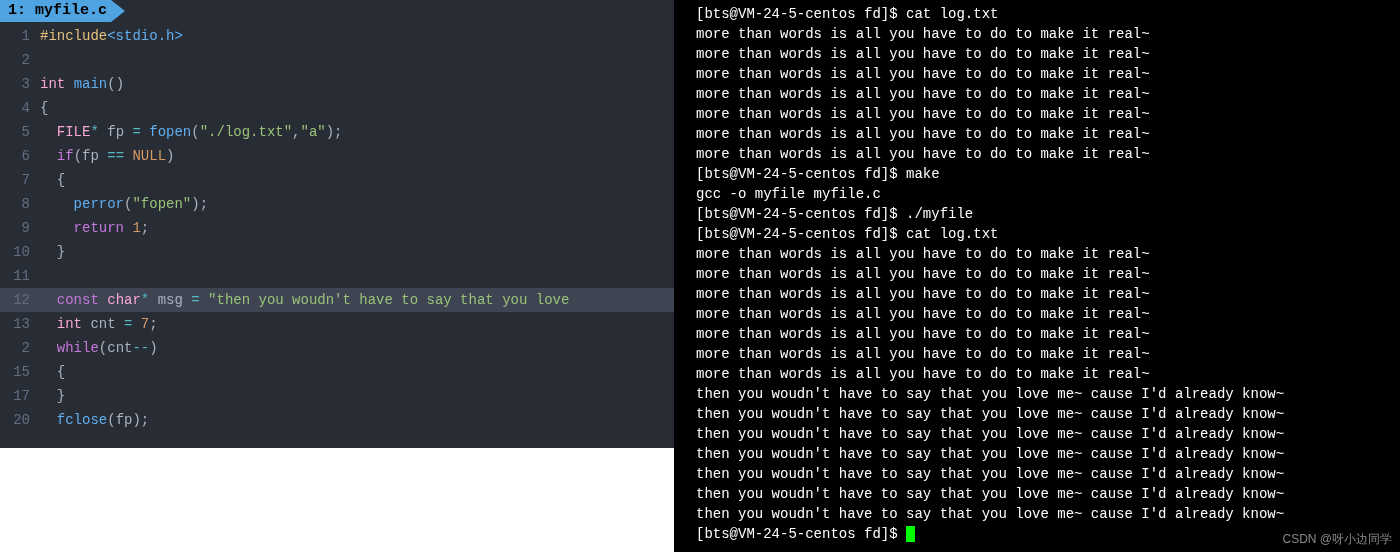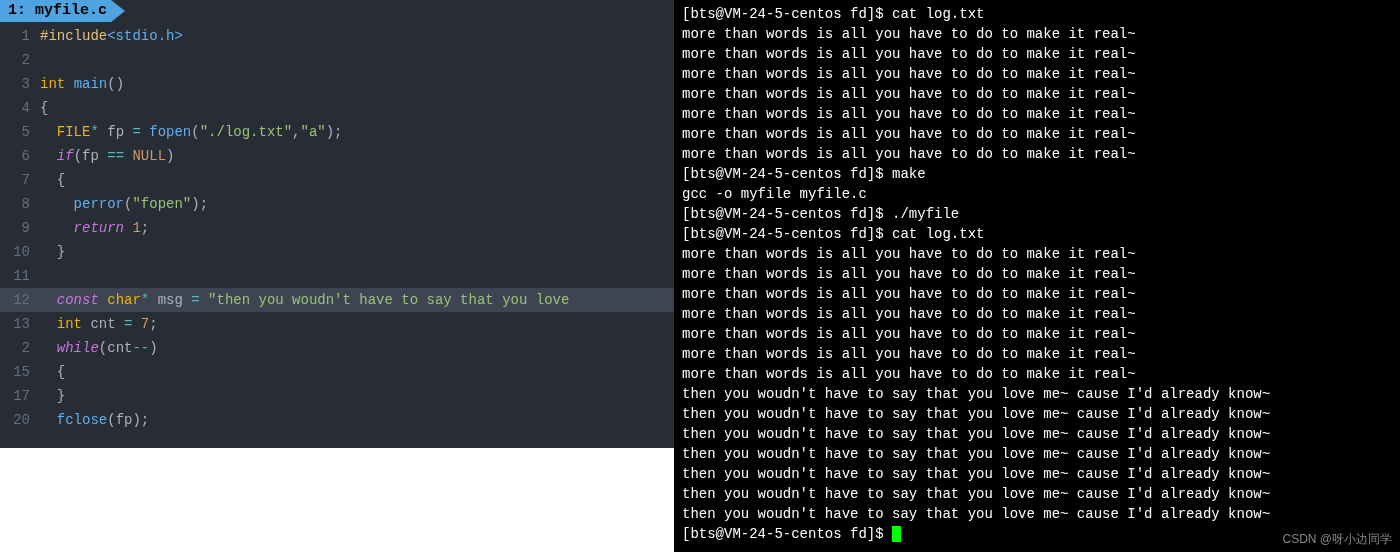--- a/index.html
+++ b/index.html
@@ -46,36 +46,36 @@
     width: 40px;
     text-align: right;
     padding-right: 10px;
     color: #636d83;
     user-select: none;
     flex-shrink: 0;
   }
   .code { color: #abb2bf; overflow: hidden; }
   .tok-preproc { color: #e5c07b; }
   .tok-include { color: #61afef; }
-  .tok-kw { color: #c678dd; font-style: italic; }
-  .tok-type { color: #eab308; }
+  .tok-kw { color: #c678dd; }
+  .tok-type { color: #f9a8d4; }
   .tok-fn { color: #61afef; }
   .tok-str { color: #98c379; }
   .tok-num { color: #d19a66; }
   .tok-op { color: #56b6c2; }
   .tok-var { color: #abb2bf; }
   .tok-const { color: #d19a66; }
   .tok-punc { color: #abb2bf; }
 
   .terminal-pane {
     width: 726px;
     height: 552px;
     background: #000;
     color: #fff;
-    padding: 4px 8px;
+    padding: 4px 22px;
     overflow: hidden;
     font-size: 14px;
     line-height: 20px;
     white-space: pre;
   }
   .term-line { height: 20px; white-space: pre; overflow: hidden; }
   .prompt { color: #fff; }
   .cursor-block {
     display: inline-block;
     width: 9px;

